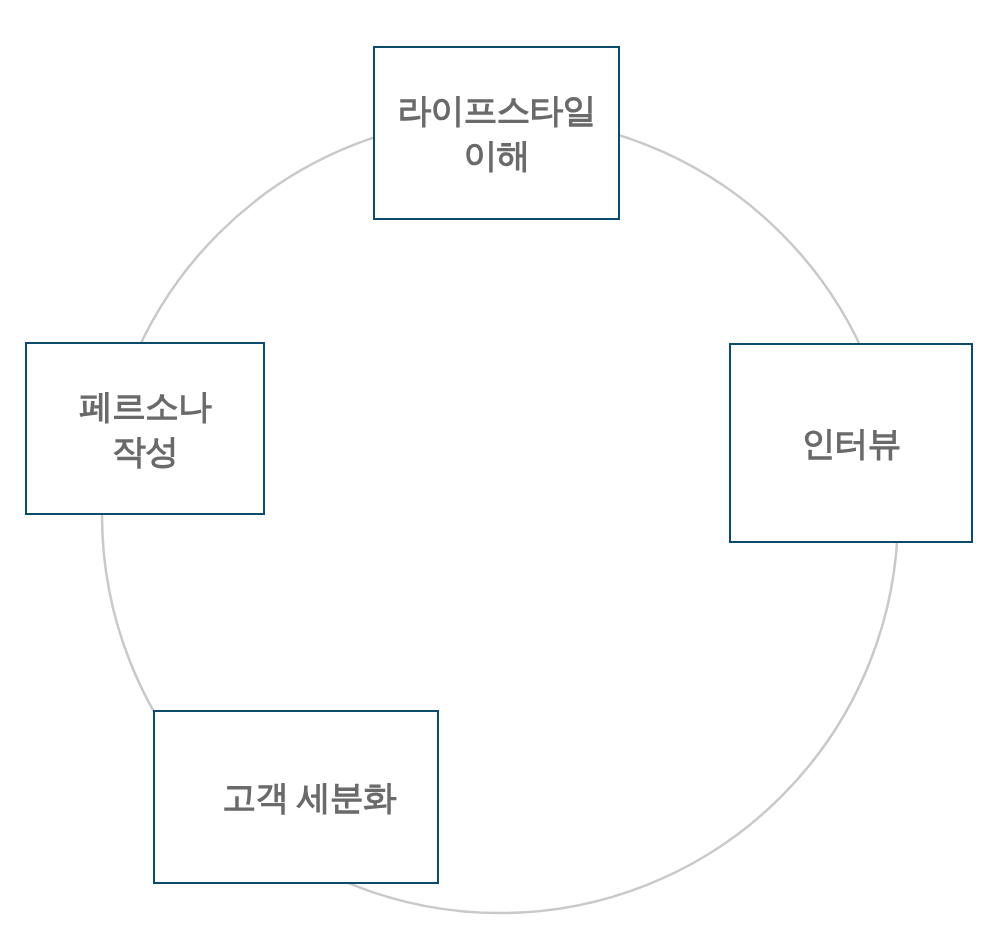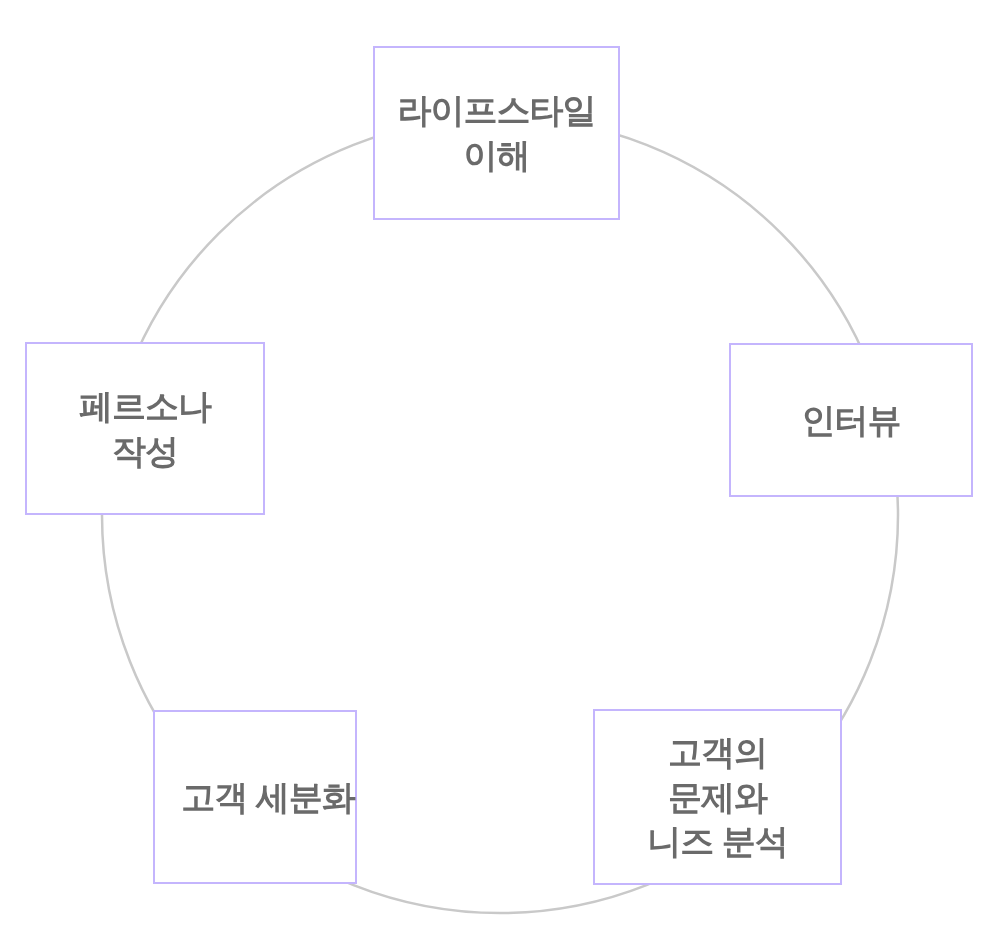--- a/index.html
+++ b/index.html
@@ -14,65 +14,60 @@
     width: 1003px; height: 952px;
   }
   .cycle-svg {
     position: absolute;
     left: 0; top: 0;
     width: 1003px; height: 952px;
   }
   .node {
     position: absolute;
     background: #ffffff;
-    border: 2px solid #c4b5fd;
+    border: 2px solid #0c4a6e;
     display: flex;
     flex-direction: column;
     align-items: center;
     justify-content: center;
     text-align: center;
     z-index: 2;
   }
   .node .line {
     font-size: 34px;
     font-weight: bold;
     color: #6a6a6a;
     line-height: 1.32;
     letter-spacing: -1px;
     white-space: nowrap;
   }
   .node-top          { left: 373px; top: 46px;  width: 247px; height: 174px; }
-  .node-right        { left: 729px; top: 343px; width: 244px; height: 154px; align-items: center; }
+  .node-right        { left: 729px; top: 343px; width: 244px; height: 200px; align-items: center; }
   .node-bottom-right { left: 593px; top: 709px; width: 249px; height: 176px; }
-  .node-bottom-left  { left: 153px; top: 710px; width: 204px; height: 174px; padding-left: 26px; }
+  .node-bottom-left  { left: 153px; top: 710px; width: 286px; height: 174px; padding-left: 26px; }
   .node-left         { left: 25px;  top: 342px; width: 240px; height: 173px; }
 </style>
 </head>
 <body>
 
 <div class="stage">
 
   <svg class="cycle-svg" viewBox="0 0 1003 952" xmlns="http://www.w3.org/2000/svg">
     <circle cx="500" cy="515" r="398" fill="none" stroke="#c9c9c9" stroke-width="2.5"></circle>
   </svg>
 
   <div class="node node-top">
     <div class="line">라이프스타일</div>
     <div class="line">이해</div>
   </div>
 
   <div class="node node-right">
     <div class="line">인터뷰</div>
   </div>
 
-  <div class="node node-bottom-right">
-    <div class="line">고객의</div>
-    <div class="line">문제와</div>
-    <div class="line">니즈 분석</div>
-  </div>
 
   <div class="node node-bottom-left">
     <div class="line">고객 세분화</div>
   </div>
 
   <div class="node node-left">
     <div class="line">페르소나</div>
     <div class="line">작성</div>
   </div>
 

